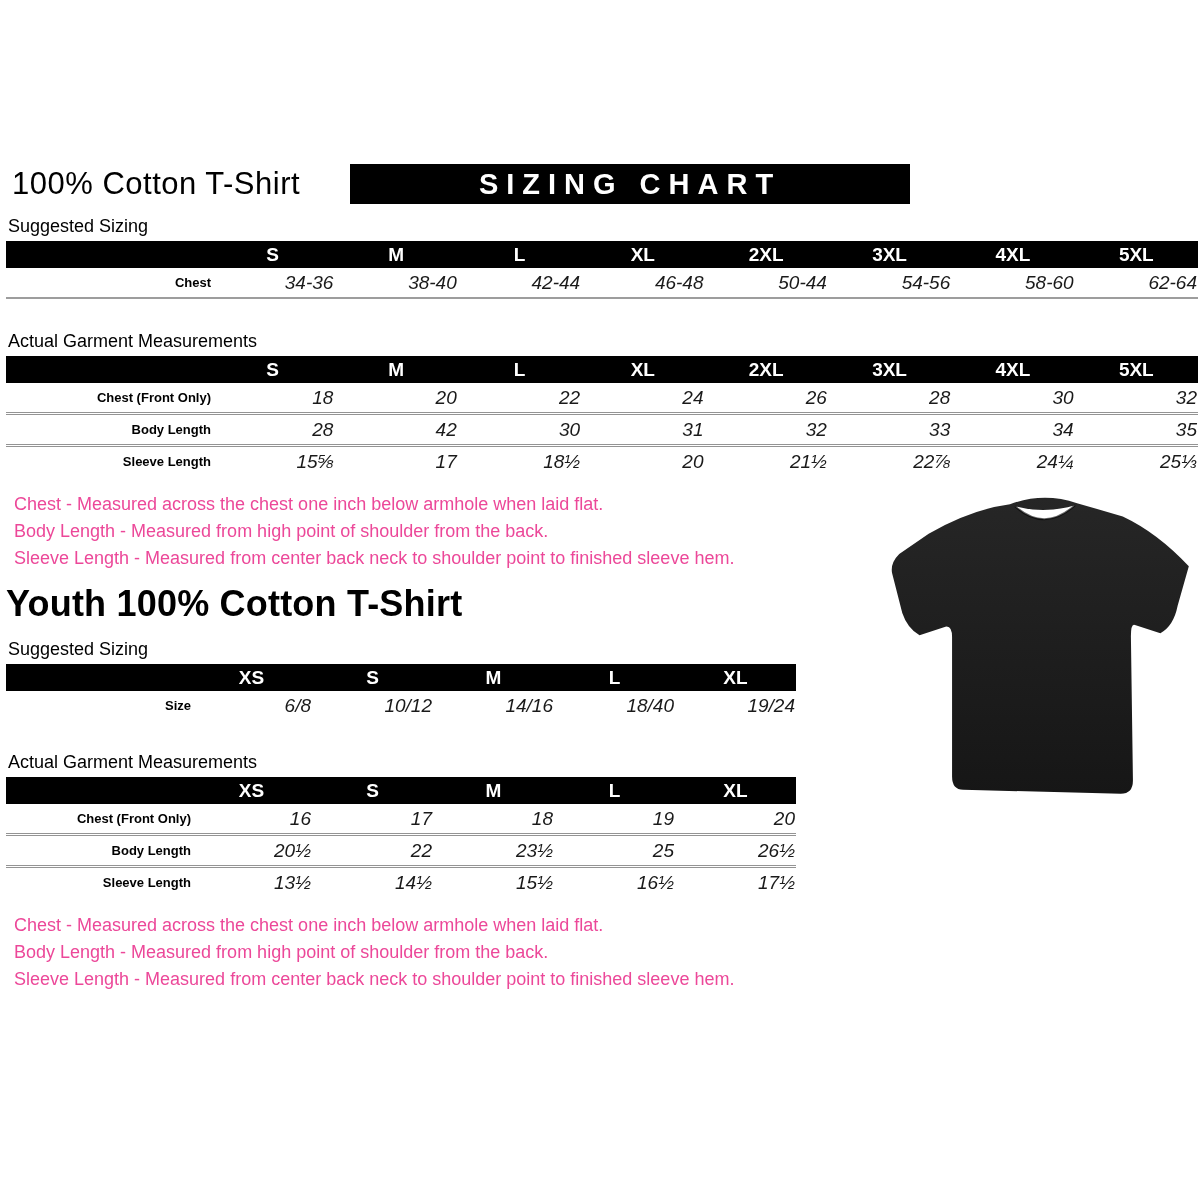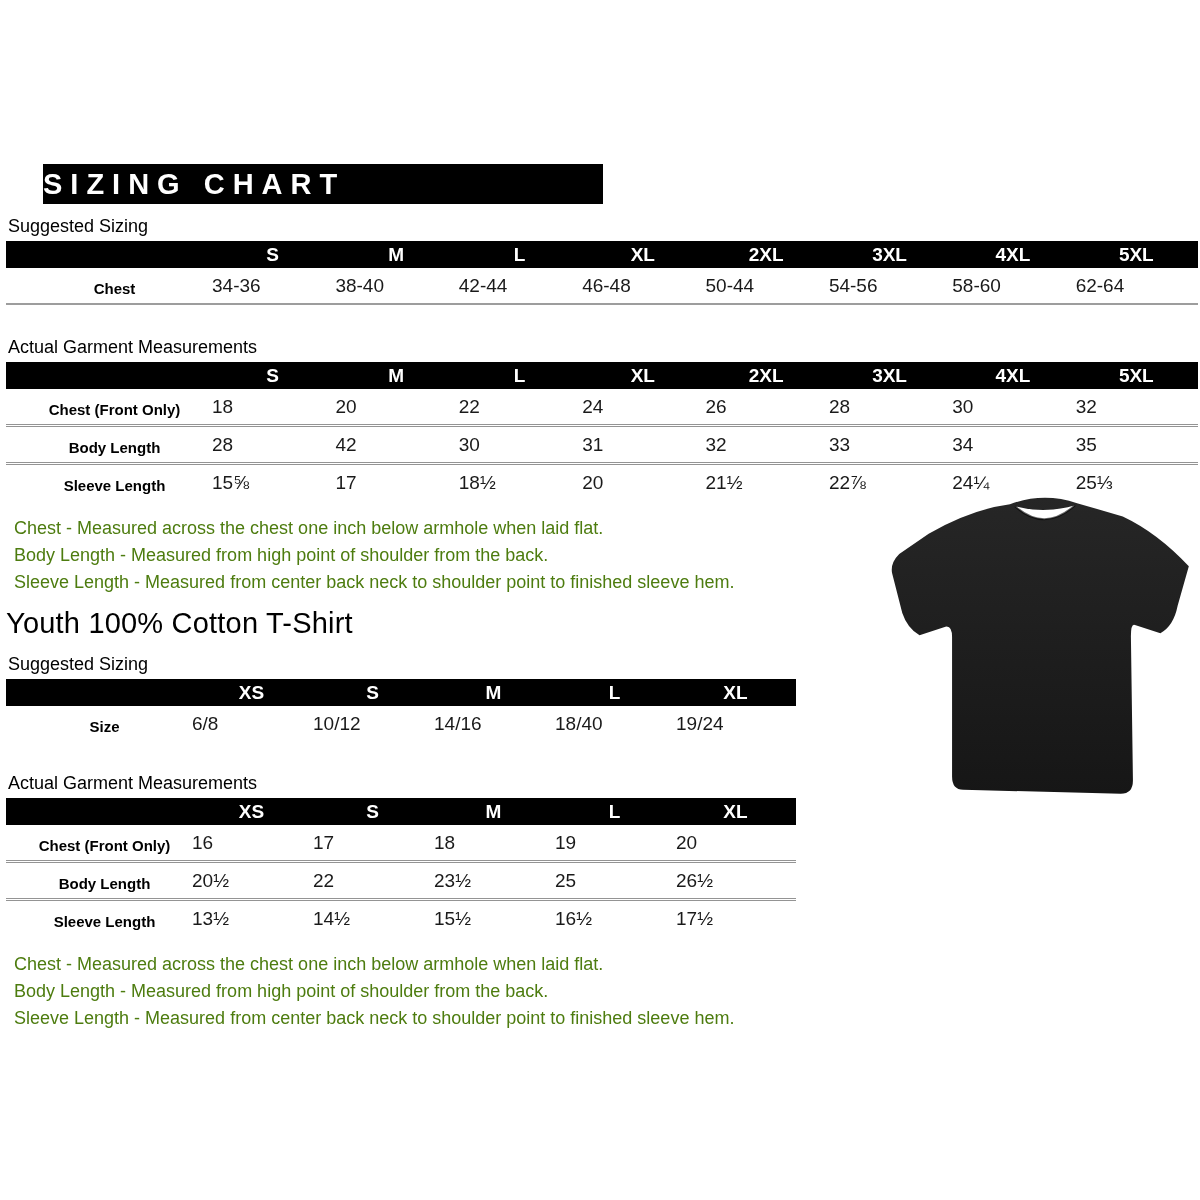--- a/index.html
+++ b/index.html
@@ -12,65 +12,66 @@
   .content{position:absolute;left:6px;top:163px;width:1192px;}
 
   
   .header-row{display:flex;align-items:stretch;height:42px;}
   .page-title{
     font-size:31px;font-weight:500;margin:0;line-height:42px;
     width:338px;padding-left:6px;letter-spacing:0.5px;white-space:nowrap;
   }
   .banner{
     width:560px;background:#000;color:#fff;font-weight:bold;font-size:29px;
-    letter-spacing:8px;line-height:40px;height:40px;margin-top:1px;margin-left:37px;
+    letter-spacing:8px;text-align:center;line-height:40px;height:40px;margin-top:1px;
   }
 
   
   .section-label{font-size:18px;margin:11px 0 4px 2px;}
   .gap-lg{margin-top:32px;}
 
   
   table{border-collapse:collapse;table-layout:fixed;}
   .size-table{width:1192px;font-size:19px;}
   .size-table.narrow{width:790px;}
   .size-table thead th{
     background:#000;color:#fff;font-weight:bold;height:27px;
     text-align:center;font-size:19px;padding:0;
   }
   .size-table thead th.corner{width:205px;}
   .size-table.narrow thead th.corner{width:185px;}
   .size-table tbody th{
-    text-align:center;padding:6px 0 0 12px;font-weight:bold;height:29px;
-    font-size:15px;white-space:nowrap;
-  }
-  .size-table tbody td{text-align:left;color:#1a1a1a;}
+    text-align:right;padding:0 0 0 12px;font-weight:bold;height:29px;
+    font-size:13px;white-space:nowrap;
+  }
+  .size-table tbody td{text-align:right;color:#1a1a1a;font-style:italic;}
   .lbl-suffix{font-weight:bold;}
   
   .size-table.suggested.lined tbody tr{border-bottom:2px solid #9d9d9d;}
   .size-table.measurements tbody tr{border-bottom:3px double #949494;}
   .size-table.measurements tbody tr:last-child{border-bottom:none;}
 
   
-  .notes{margin:15px 0 0 8px;font-size:18px;line-height:26px;color:#4d7c0f;}
+  .notes{margin:15px 0 0 8px;font-size:18px;line-height:26px;color:#ec4899;}
   .notes div{margin-bottom:1px;}
 
   
-  .youth-title{font-size:29px;font-weight:normal;margin:12px 0 14px 0;letter-spacing:0.2px;}
+  .youth-title{font-size:36px;font-weight:bold;margin:12px 0 14px 0;letter-spacing:0.2px;}
 
   
   .tshirt{position:absolute;left:890px;top:492px;width:305px;height:315px;}
 </style>
 </head>
 <body>
 
 <div class="sheet">
   <div class="content">
 
     <div class="header-row">
+      <h1 class="page-title">100% Cotton T-Shirt</h1>
       <div class="banner">SIZING CHART</div>
     </div>
 
     <div class="section-label">Suggested Sizing</div>
     <table class="size-table suggested lined">
         <thead>
           <tr>
             <th class="corner"></th>
             <th>S</th>
             <th>M</th>

